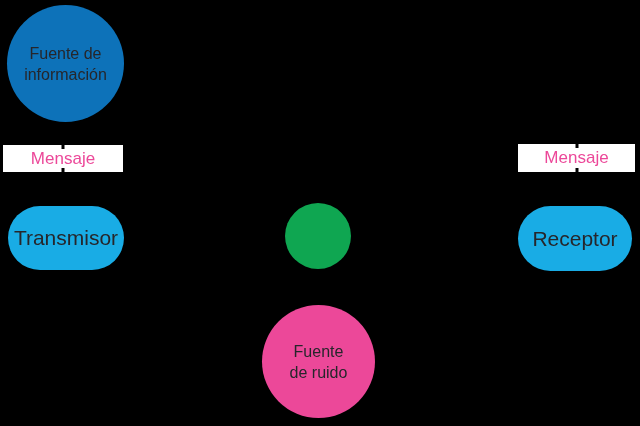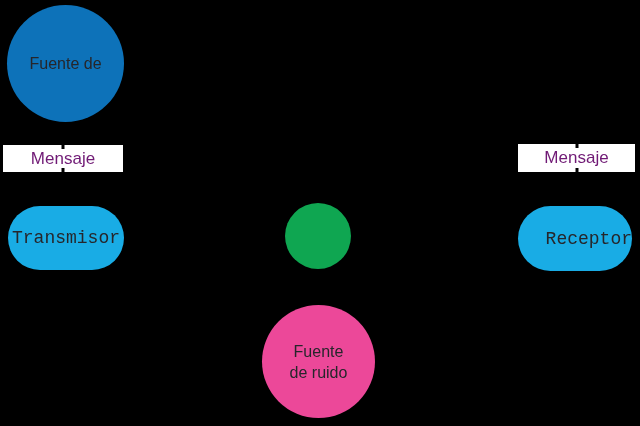--- a/index.html
+++ b/index.html
@@ -30,29 +30,29 @@
   .pill   { border-radius: 34px; }
 
   .node-dark-blue  { background: #0d72b9; }
   .node-light-blue { background: #19ace5; }
   .node-green      { background: #0fa651; }
   .node-yellow     { background: #ec4899; }
   .message-box     { background: #ffffff; }
 
   .lbl-two-line { font-size: 16px; line-height: 21px; text-align: center; }
   .lbl-single   { font-size: 16px; }
-  .lbl-message  { font-size: 17px; color: #701a75; }
-  .lbl-pill     { font-size: 18px; font-family: Liberation Mono, monospace; }
+  .lbl-message  { font-size: 17px; color: #ec4899; }
+  .lbl-pill     { font-size: 21px; }
 
   #node-fuente-informacion { left: 7px;   top: 5px;   width: 117px; height: 117px; }
   #node-destinatario       { left: 519px; top: 8px;   width: 111px; height: 111px; }
   #box-mensaje-left        { left: 3px;   top: 145px; width: 120px; height: 27px; }
   #box-mensaje-right       { left: 518px; top: 144px; width: 117px; height: 28px; }
   #node-transmisor         { left: 8px;   top: 206px; width: 116px; height: 64px; }
-  #node-receptor           { left: 518px; top: 206px; width: 114px; height: 65px; justify-content: flex-end; }
+  #node-receptor           { left: 518px; top: 206px; width: 114px; height: 65px; }
   #node-senal              { left: 285px; top: 203px; width: 66px;  height: 66px; }
   #node-fuente-ruido       { left: 262px; top: 305px; width: 113px; height: 113px; }
 
   
   .arrow-stub {
     position: absolute;
     left: 50%;
     transform: translateX(-50%);
     width: 3px;
     height: 4px;
@@ -62,20 +62,21 @@
   .stub-bottom { bottom: 0; }
 </style>
 </head>
 <body>
 
 <div class="canvas">
 
   <div id="node-fuente-informacion" class="shape circle node-dark-blue">
     <div class="lbl-two-line">
       <span>Fuente de</span><br>
+      <span>información</span>
     </div>
   </div>
 
 
   <div id="box-mensaje-left" class="shape message-box">
     <span class="arrow-stub stub-top"></span>
     <span class="lbl-message">Mensaje</span>
     <span class="arrow-stub stub-bottom"></span>
   </div>
 

